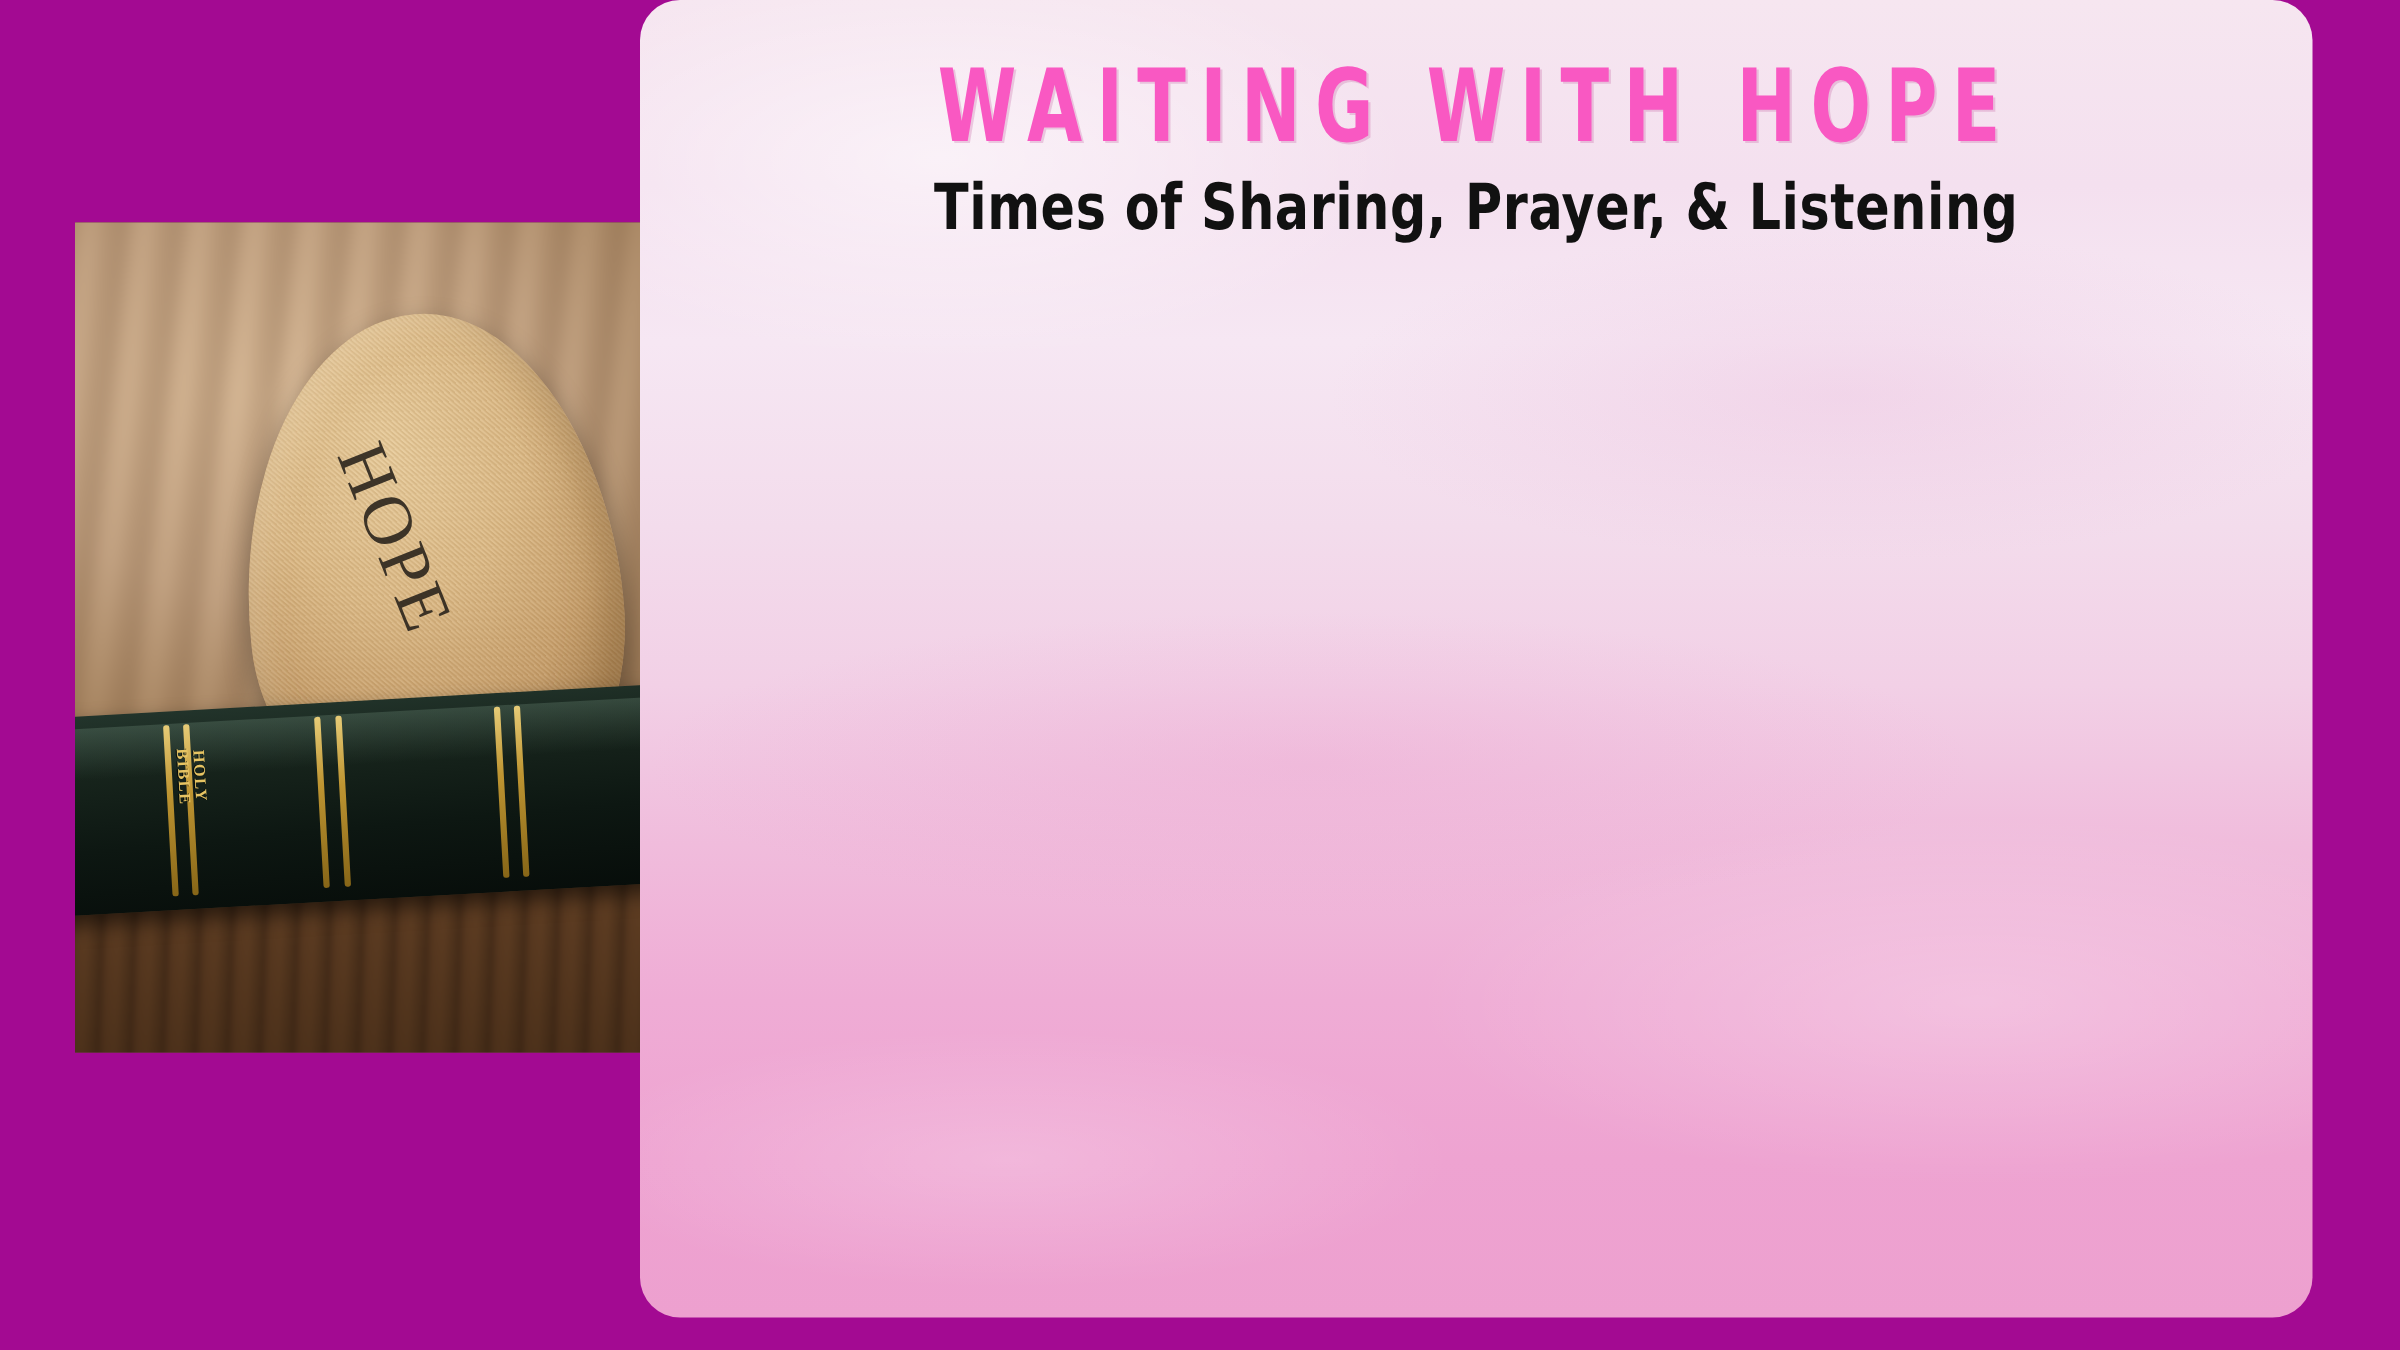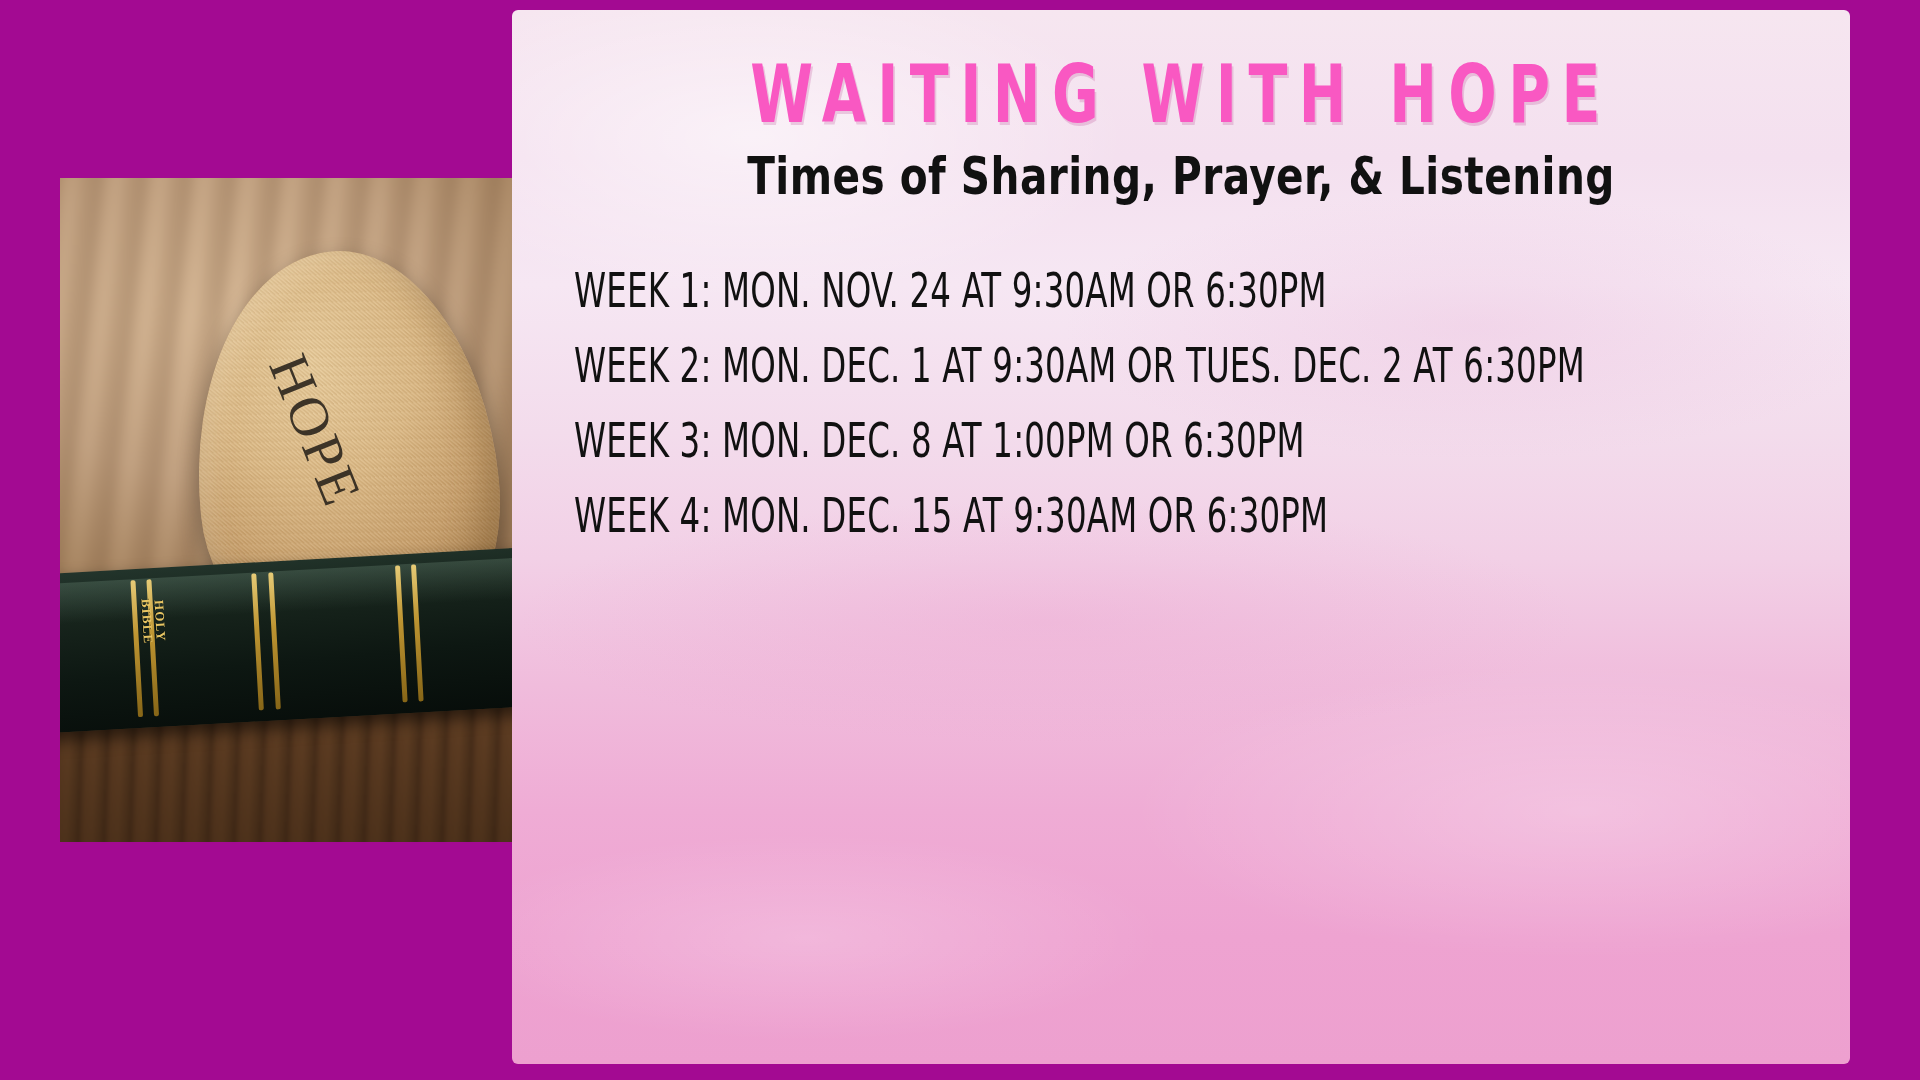--- a/index.html
+++ b/index.html
@@ -155,24 +155,24 @@
     transform: rotate(74deg);
     transform-origin: left top;
     white-space: nowrap;
     opacity: .88;
   }
 
   
   #card {
     position: absolute;
     left: 512px;
-    top: 10px;
+    top: 0;
     width: 1338px;
     height: 1054px;
-    border-radius: 6px;
+    border-radius: 32px;
     overflow: hidden;
     background: linear-gradient(180deg,
       #f6e6f0 0%,
       #f4e0ef 14%,
       #f6e7f3 26%,
       #f3dcec 40%,
       #f2d0e6 52%,
       #f0bcdc 64%,
       #efacd5 76%,
       #eea3d1 88%,
@@ -291,24 +291,18 @@
     </div>
   </div>
 
   <div id="card">
     <div class="card-content">
 
       <h1 class="poster-title">WAITING WITH HOPE</h1>
 
       <h2 class="poster-subtitle">Times of Sharing, Prayer, &amp; Listening</h2>
 
-      <ul class="schedule">
-        <li>WEEK 1: MON. NOV. 24 AT 9:30AM OR 6:30PM</li>
-        <li>WEEK 2: MON. DEC. 1 AT 9:30AM OR TUES. DEC. 2 AT 6:30PM</li>
-        <li>WEEK 3: MON. DEC. 8 AT 1:00PM OR 6:30PM</li>
-        <li>WEEK 4: MON. DEC. 15 AT 9:30AM OR 6:30PM</li>
-      </ul>
 
 
     </div>
   </div>
 
 </div>
 
 </body></html>

